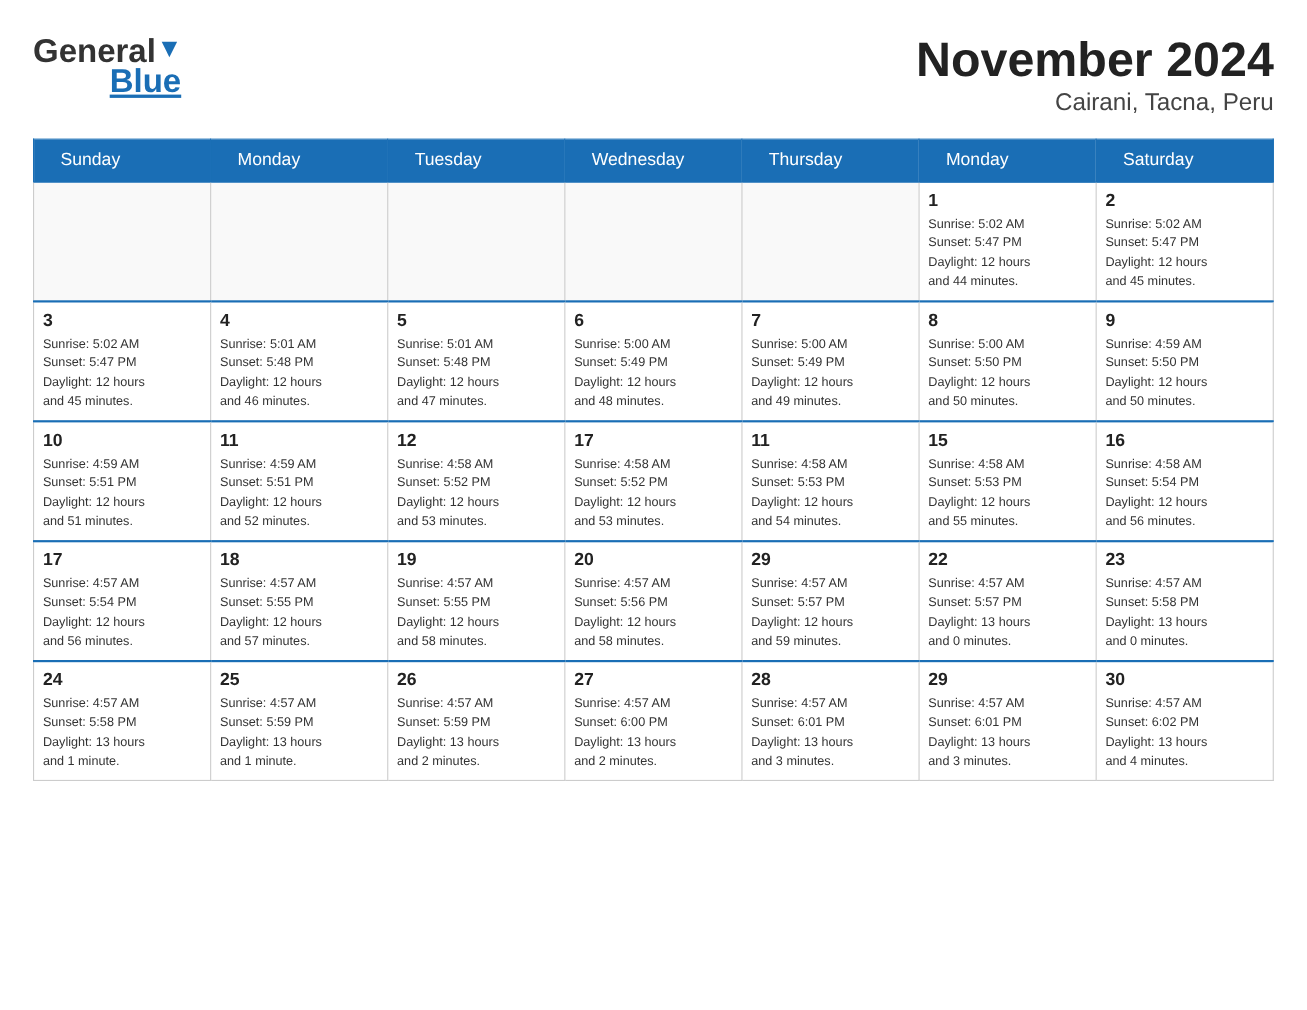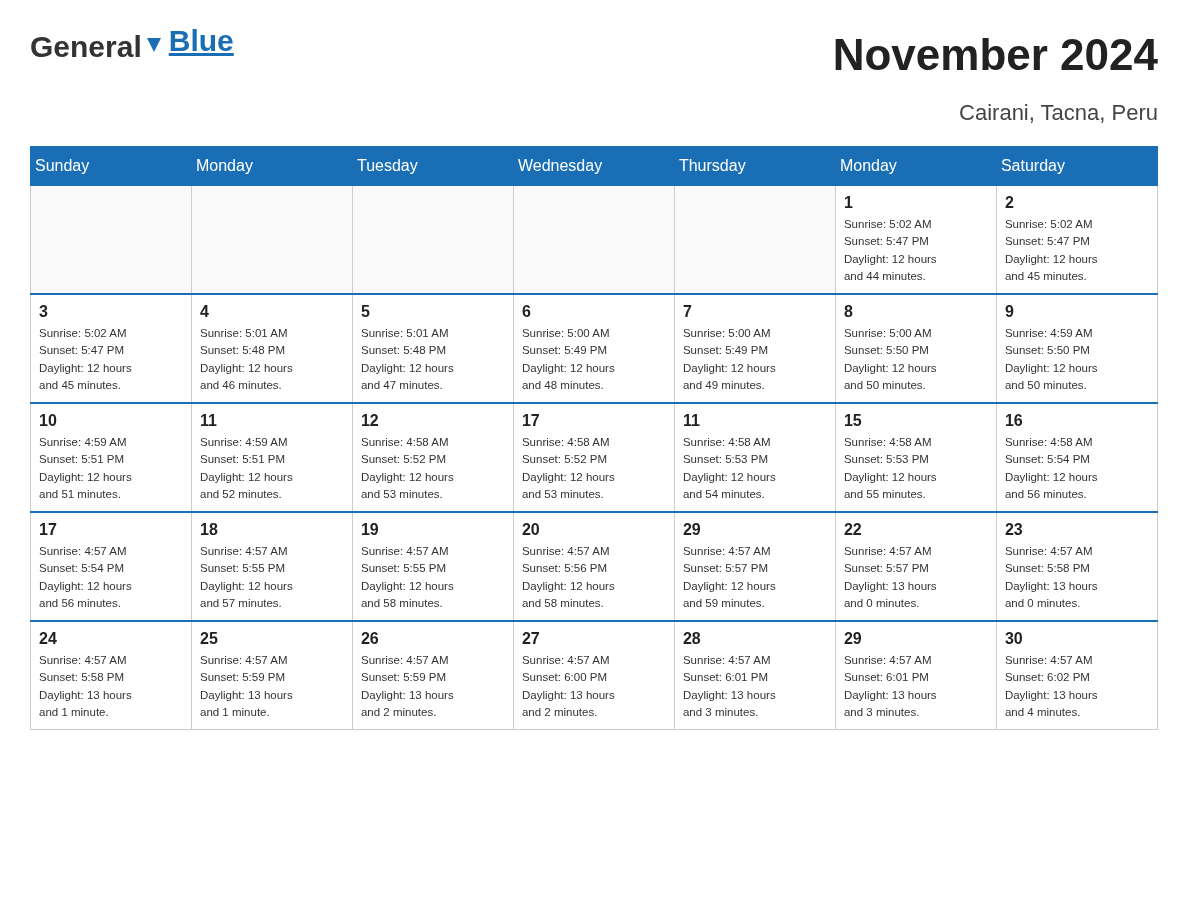--- a/index.html
+++ b/index.html
@@ -11,44 +11,44 @@
       min-height: 918px;
     }
     .header {
       display: flex;
       justify-content: space-between;
       align-items: flex-start;
       margin-bottom: 20px;
     }
     .logo {
       display: flex;
-      flex-direction: row;
-      align-items: flex-start;
+      flex-direction: column;
+      align-items: flex-end;
     }
     .title-section {
       text-align: right;
     }
     .month-title {
       font-size: 44px;
       font-weight: bold;
       color: #222;
     }
     .location {
       font-size: 22px;
       color: #444;
-      margin-top: 20px;
+      margin-top: 0;
     }
     .calendar {
       width: 100%;
       border-collapse: collapse;
     }
     .calendar th {
       background-color: #1a6eb5;
       color: #fff;
-      padding: 10px 4px;
+      padding: 10px 24px;
       font-size: 16px;
       font-weight: normal;
       text-align: left;
       border: 1px solid #1a6eb5;
     }
     .calendar td {
       border: 1px solid #ccc;
       vertical-align: top;
       padding: 8px;
       width: 14.285%;

